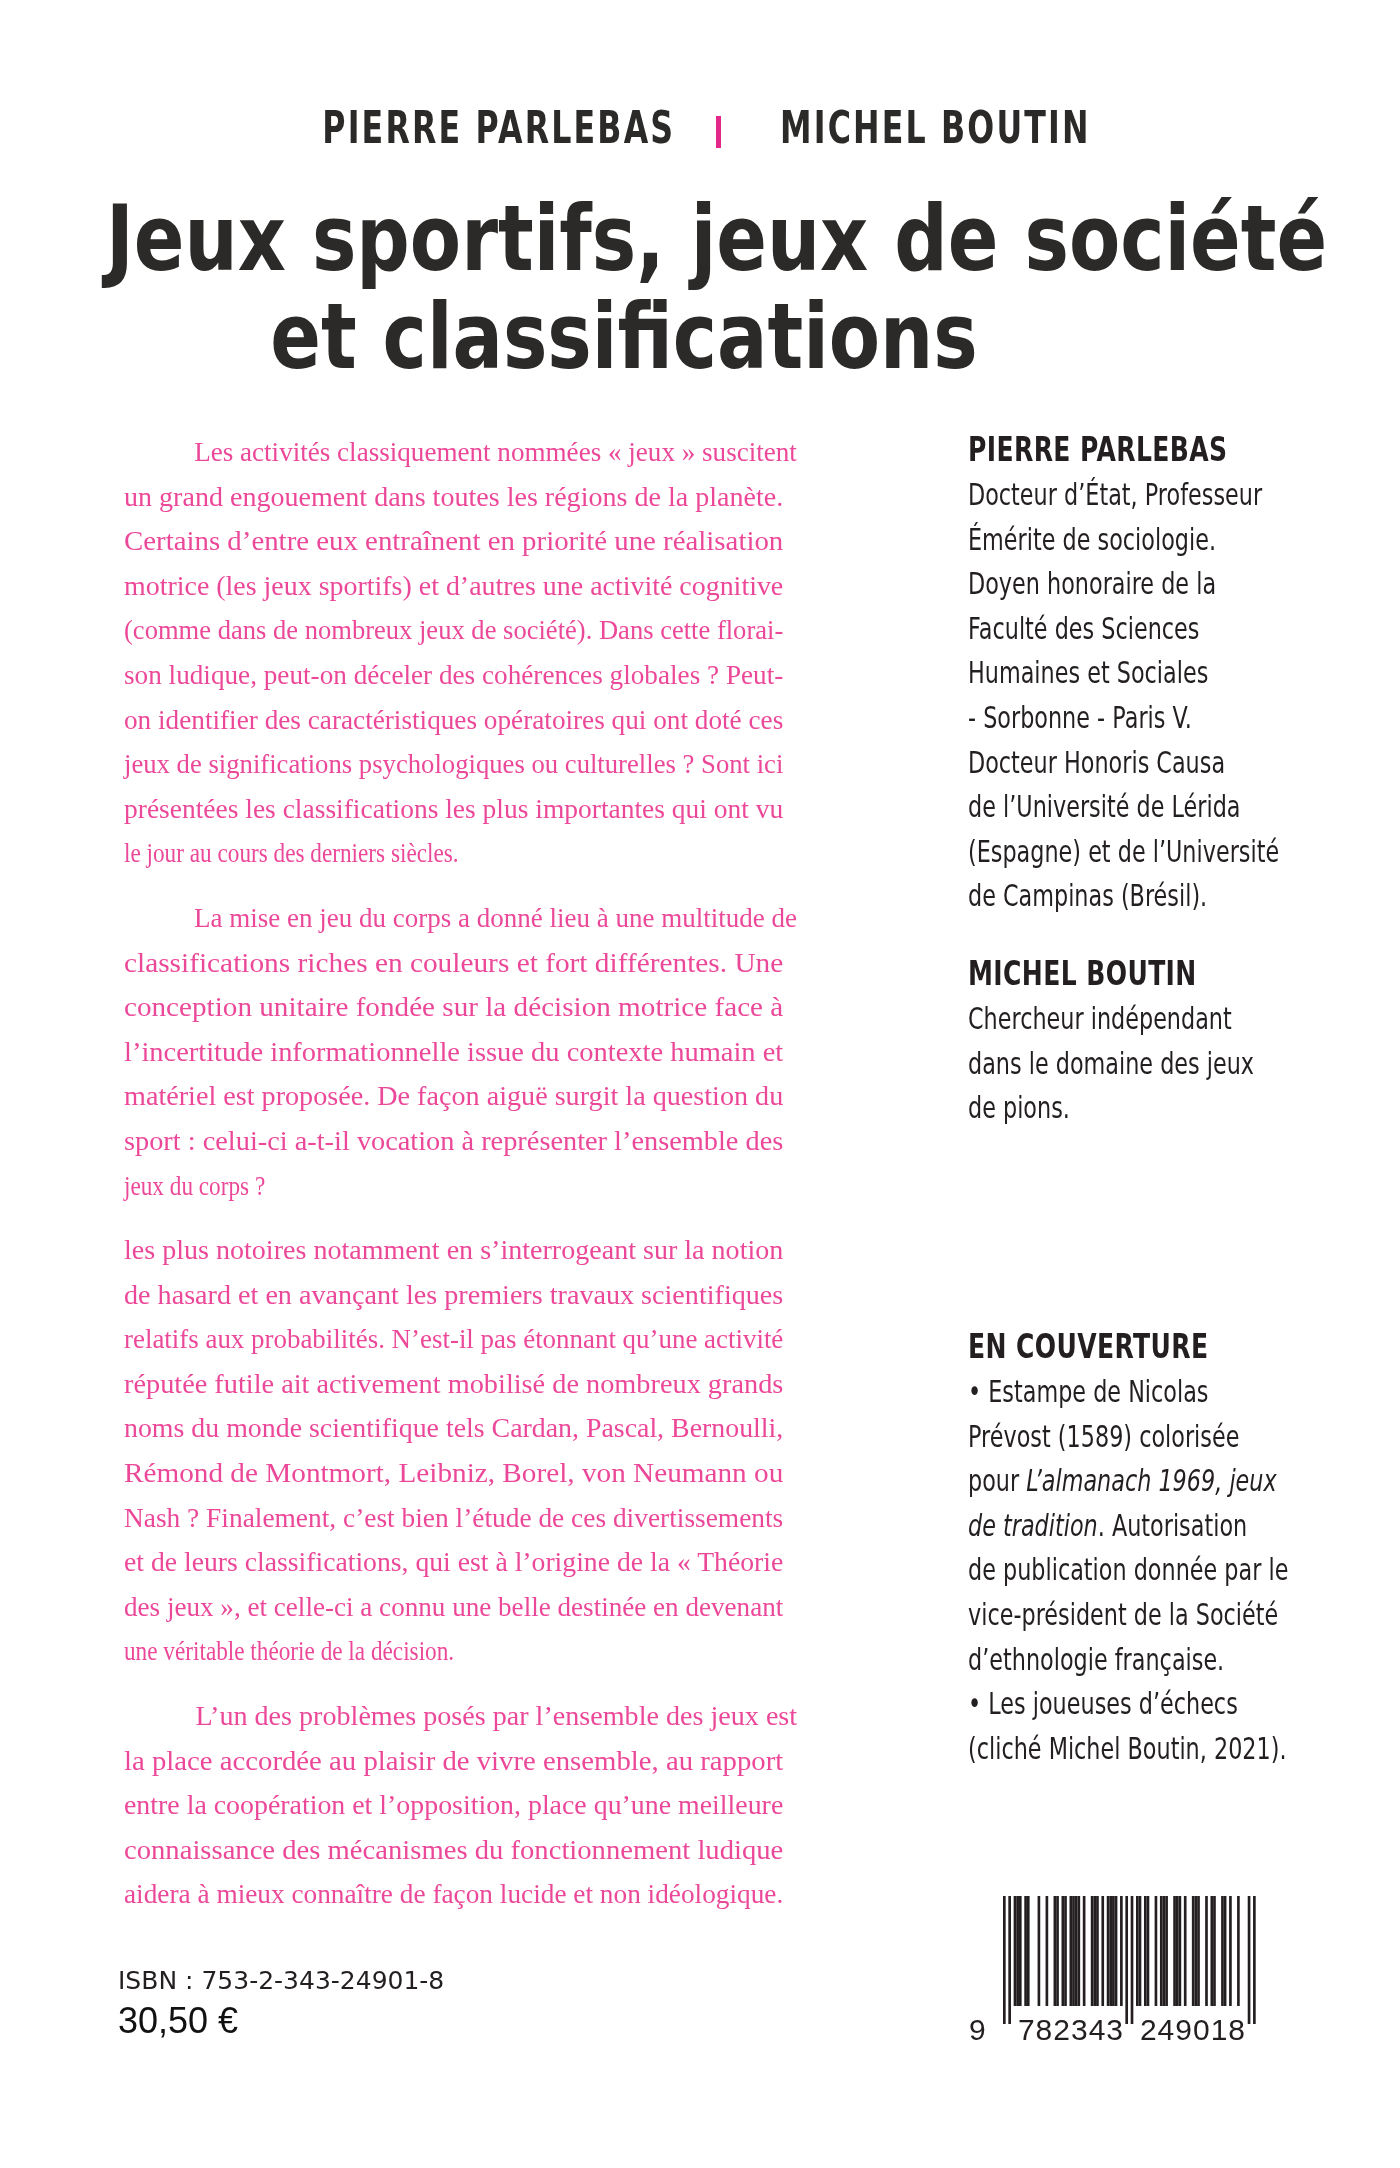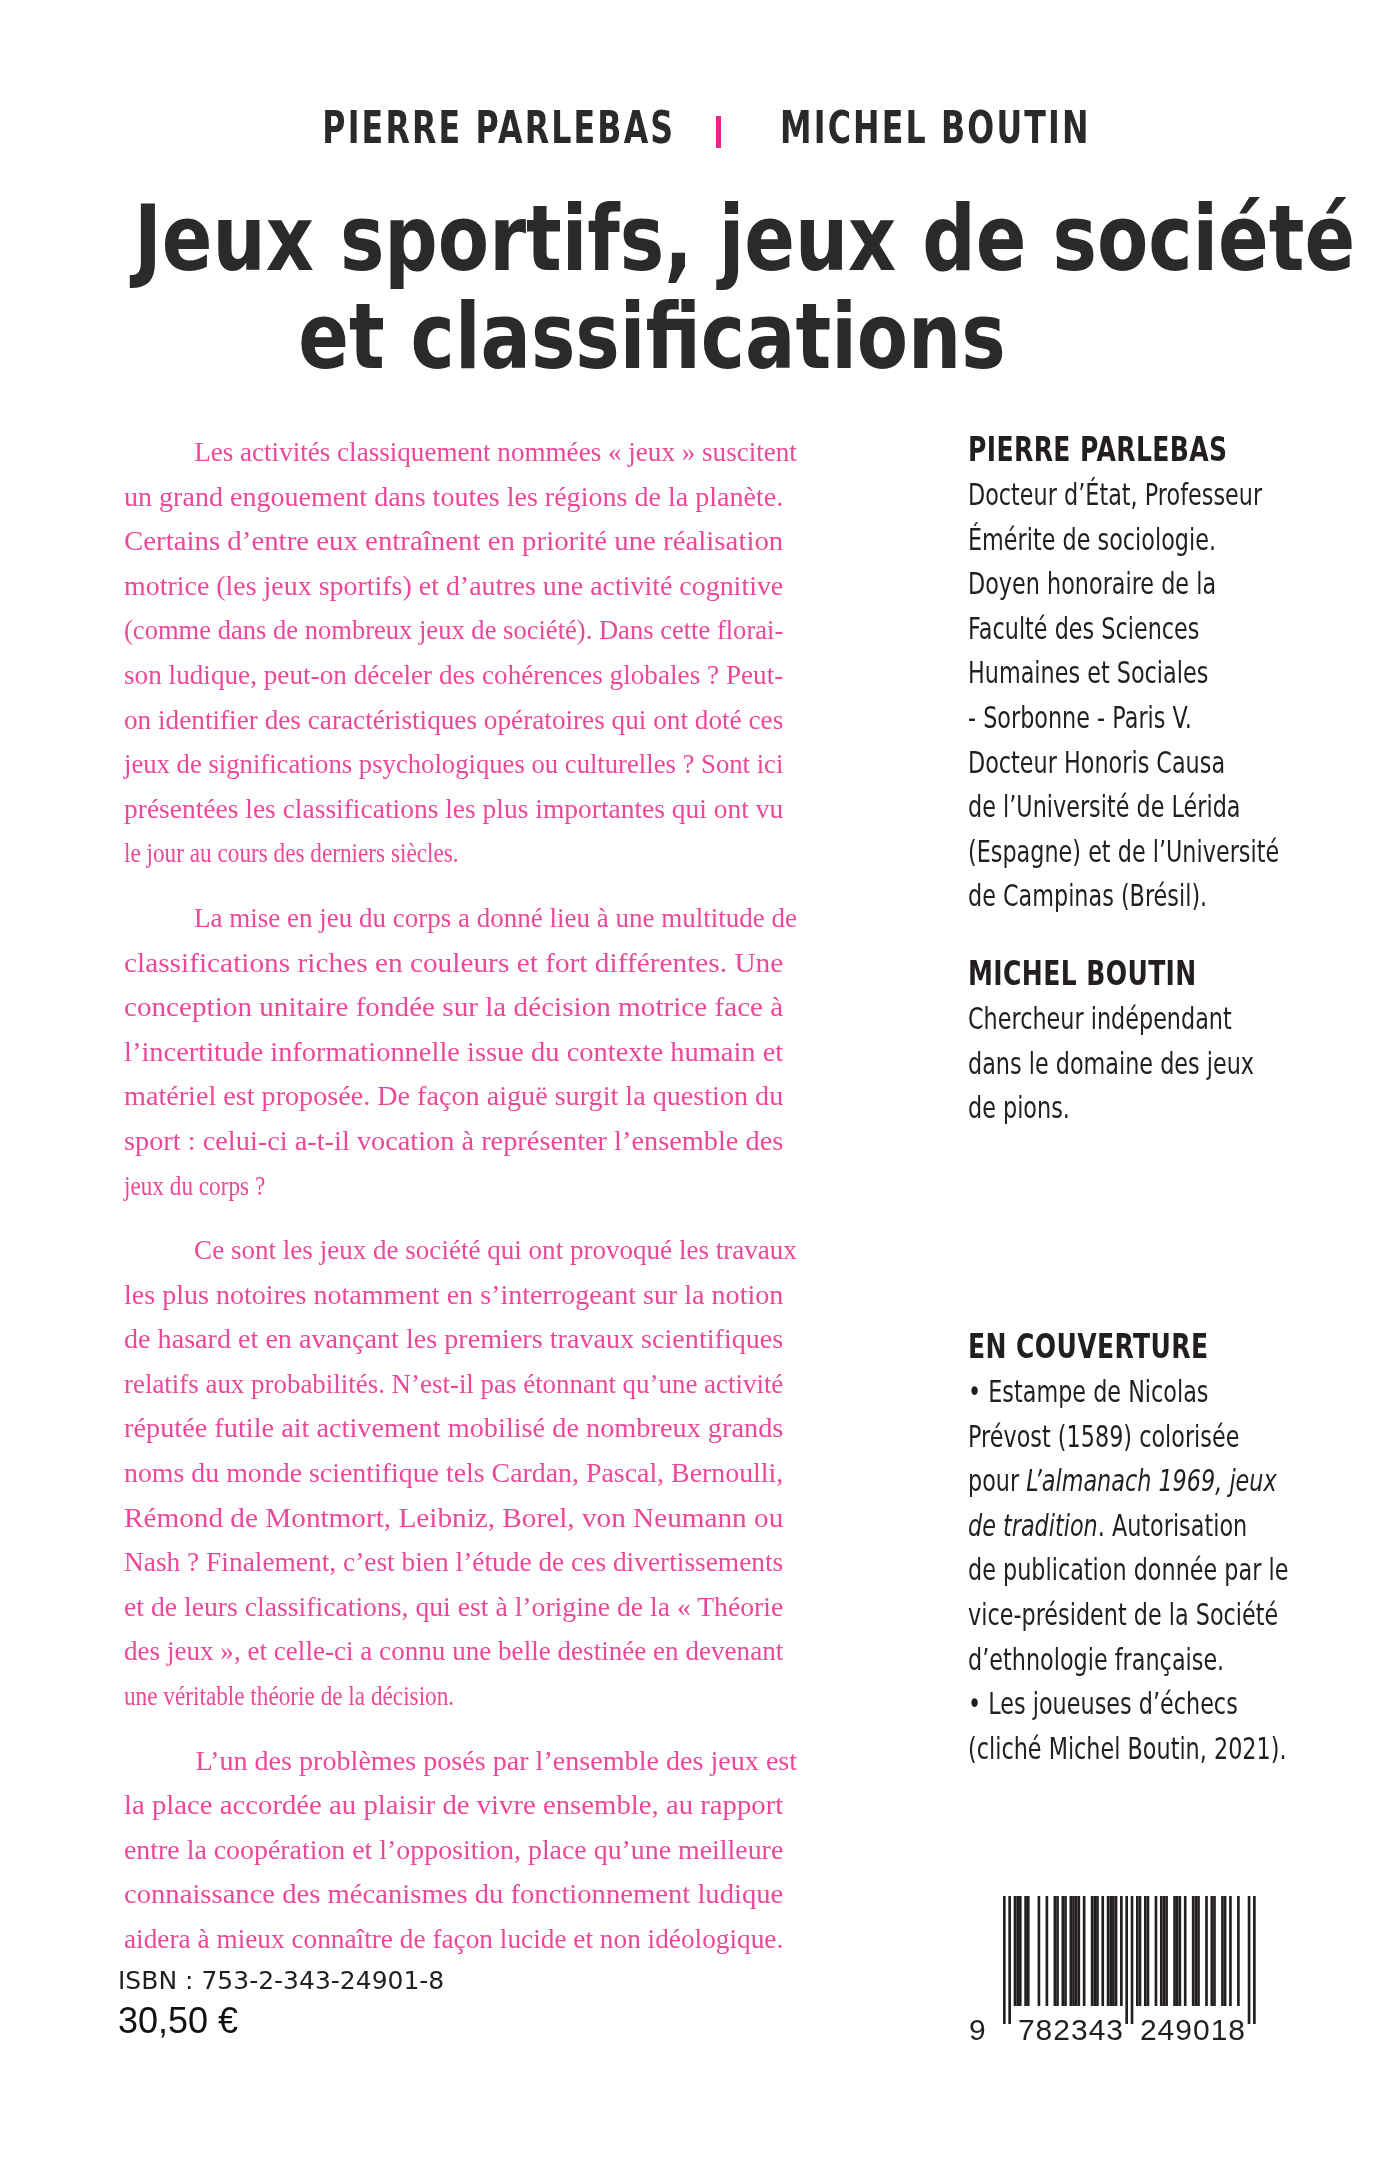--- a/index.html
+++ b/index.html
@@ -11,21 +11,21 @@
   .authors .cond { display: inline-block; font-family: "DejaVu Sans", sans-serif; font-weight: bold;
     font-size: 44px; letter-spacing: 3px; transform: scaleX(0.72); transform-origin: center; color: #2b2a29; }
   .authors-row { position: relative; height: 60px; }
   .author-left { position: absolute; right: 725px; top: 0; }
   .author-left .cond { transform-origin: right center; }
   .author-right { position: absolute; left: 780px; top: 0; }
   .author-right .cond { transform-origin: left center; }
   .sep { position: absolute; left: 716px; top: 14px; width: 5px; height: 32px; background: #e2268a; }
 
   
-  .title { left: 0; top: 190px; width: 1248px; text-align: center; margin-left: 28px; }
+  .title { left: 0; top: 190px; width: 1248px; text-align: center; }
   .title-line { display: block; font-family: "DejaVu Sans", sans-serif; font-weight: bold; font-size: 90px;
     line-height: 98px; color: #2b2a29; white-space: nowrap; transform: scaleX(0.83); transform-origin: center; }
 
   
   .body-col { left: 124px; top: 430px; width: 818px; }
   .para { font-family: Liberation Serif, serif; font-size: 27px; line-height: 44.6px; color: #ec4899;
     text-align: justify; text-indent: 35px; margin: 0 0 20px 0; hyphens: manual; }
   .para .ln { display: block; text-align-last: justify; white-space: nowrap; }
   .para .ln.last { text-align-last: left; }
   .ln-inner { display: inline-block; transform-origin: left center; }
@@ -76,21 +76,20 @@
     <div class="para" style="text-indent: 0px;">
       <span class="ln" style="text-indent: 35px; margin-top: 16px;"><span class="ln-inner" style="transform: scaleX(1.0001);">La mise en jeu du corps a donné lieu à une multitude de</span></span>
       <span class="ln" style="text-indent: 0px;"><span class="ln-inner" style="transform: scaleX(1.0865);">classifications riches en couleurs et fort différentes. Une</span></span>
       <span class="ln" style="text-indent: 0px;"><span class="ln-inner" style="transform: scaleX(1.0804);">conception unitaire fondée sur la décision motrice face à</span></span>
       <span class="ln" style="text-indent: 0px;"><span class="ln-inner" style="transform: scaleX(1.0543);">l’incertitude informationnelle issue du contexte humain et</span></span>
       <span class="ln" style="text-indent: 0px;"><span class="ln-inner" style="transform: scaleX(1.0426);">matériel est proposée. De façon aiguë surgit la question du</span></span>
       <span class="ln" style="text-indent: 0px;"><span class="ln-inner" style="transform: scaleX(1.0494);">sport : celui-ci a-t-il vocation à représenter l’ensemble des</span></span>
       <span class="ln last" style="text-indent: 0px;"><span class="ln-inner" style="transform: scaleX(0.86);">jeux du corps ?</span></span>
     </div>
     <div class="para" style="text-indent: 0px;">
-      <span class="ln" style="text-indent: 35px;"><span class="ln-inner" style="transform: scaleX(1.0024);">Ce sont les jeux de société qui ont provoqué les travaux</span></span>
       <span class="ln" style="text-indent: 0px;"><span class="ln-inner" style="transform: scaleX(1.0393);">les plus notoires notamment en s’interrogeant sur la notion</span></span>
       <span class="ln" style="text-indent: 0px;"><span class="ln-inner" style="transform: scaleX(1.042);">de hasard et en avançant les premiers travaux scientifiques</span></span>
       <span class="ln" style="text-indent: 0px;"><span class="ln-inner" style="transform: scaleX(0.997);">relatifs aux probabilités. N’est-il pas étonnant qu’une activité</span></span>
       <span class="ln" style="text-indent: 0px;"><span class="ln-inner" style="transform: scaleX(1.0481);">réputée futile ait activement mobilisé de nombreux grands</span></span>
       <span class="ln" style="text-indent: 0px;"><span class="ln-inner" style="transform: scaleX(1.0319);">noms du monde scientifique tels Cardan, Pascal, Bernoulli,</span></span>
       <span class="ln" style="text-indent: 0px;"><span class="ln-inner" style="transform: scaleX(1.0827);">Rémond de Montmort, Leibniz, Borel, von Neumann ou</span></span>
       <span class="ln" style="text-indent: 0px;"><span class="ln-inner" style="transform: scaleX(1.0142);">Nash ? Finalement, c’est bien l’étude de ces divertissements</span></span>
       <span class="ln" style="text-indent: 0px;"><span class="ln-inner" style="transform: scaleX(1.0256);">et de leurs classifications, qui est à l’origine de la « Théorie</span></span>
       <span class="ln" style="text-indent: 0px;"><span class="ln-inner" style="transform: scaleX(1.0039);">des jeux », et celle-ci a connu une belle destinée en devenant</span></span>
       <span class="ln last" style="text-indent: 0px;"><span class="ln-inner" style="transform: scaleX(0.86);">une véritable théorie de la décision.</span></span>

